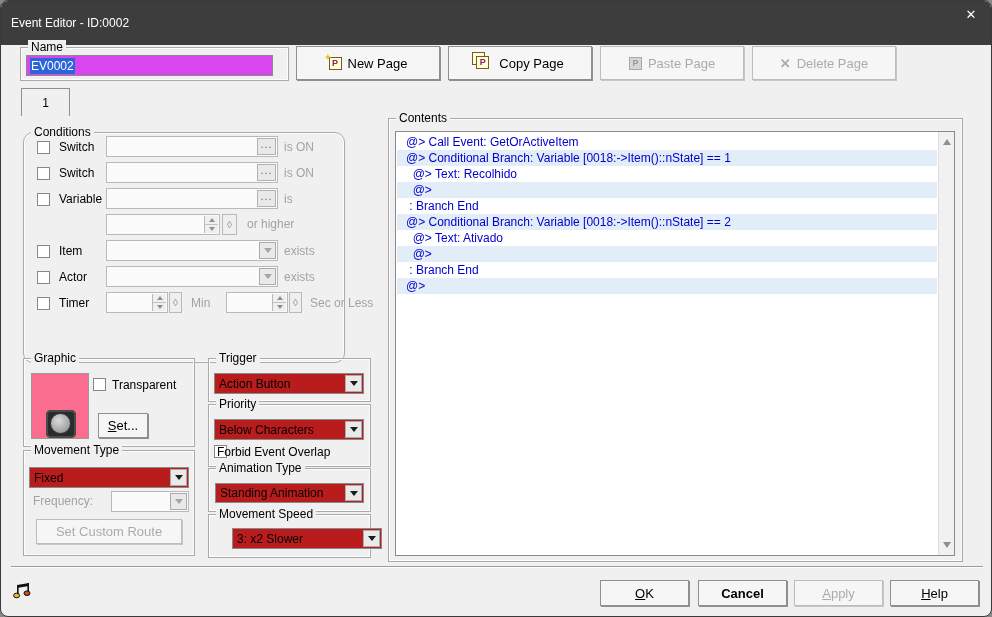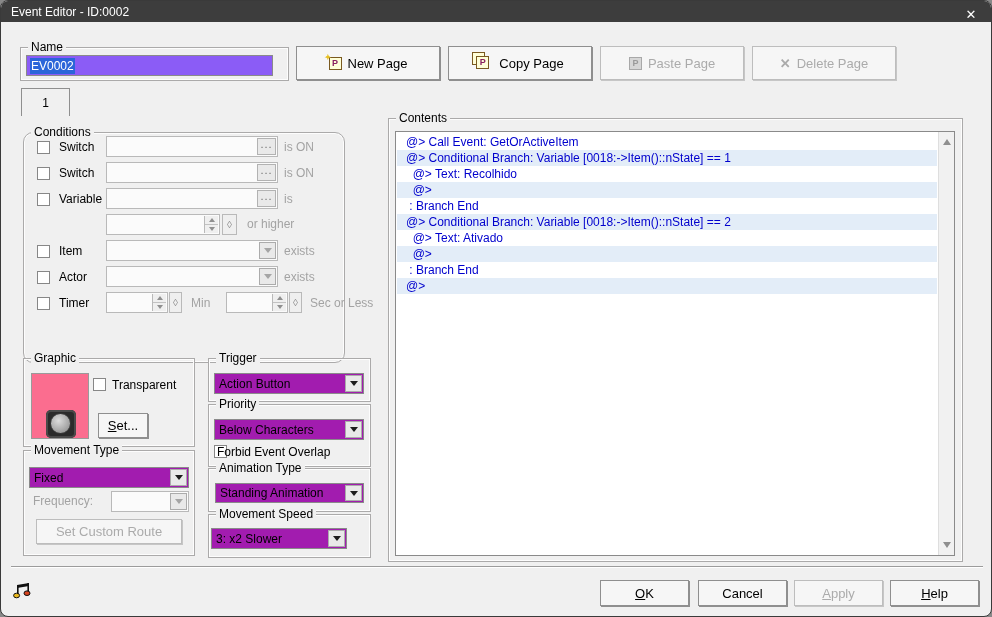--- a/index.html
+++ b/index.html
@@ -5,48 +5,48 @@
   :root{
     --titlebar:#3d3d3d; --dialog:#f0f0f0; --selection:#2b65d9;
     --content-text:#0000cd; --stripe:#e3edf8; --graphic-pink:#fb6d8f;
     --disabled-text:#a3a3a3;
   }
   *{box-sizing:border-box;}
   body{margin:0;font-family:"Liberation Sans",sans-serif;background:#888;}
   .abs{position:absolute;}
   .window{position:relative;width:992px;height:617px;background:var(--dialog);
     border:1px solid #3a3a3a;border-radius:8px;overflow:hidden;}
-  .titlebar{position:absolute;left:0;top:0;right:0;height:21px;background:var(--titlebar);
+  .titlebar{position:absolute;left:0;top:0;right:0;height:44px;background:var(--titlebar);
     color:#fff;font-size:12px;display:flex;align-items:center;padding-left:10px;}
   .closebtn{position:absolute;right:0;top:0;width:40px;height:26px;display:flex;
     align-items:center;justify-content:center;color:#fff;font-size:13px;cursor:default;}
   
   .group{position:absolute;border:1px solid #abaaaa;box-shadow:inset 0 0 0 1px #fdfdfd;}
   .glabel{position:absolute;top:-8px;left:7px;background:var(--dialog);padding:0 3px;
     font-size:12px;color:#000;line-height:14px;white-space:nowrap;}
   
   .btn{position:absolute;background:#f6f6f6;border:1px solid #8f8f8f;
     box-shadow:1px 1px 0 #8f8f8f;display:flex;align-items:center;justify-content:center;
     font-size:13px;color:#000;gap:6px;}
   .btn.disabled{color:#ababab;border-color:#bdbdbd;box-shadow:1px 1px 0 #c6c6c6;}
   .u{text-decoration:underline;}
   
-  .textfield{position:absolute;background:#8b5cf6;border:1px solid #8a8a8a;font-size:12px;
+  .textfield{position:absolute;background:#d946ef;border:1px solid #8a8a8a;font-size:12px;
     display:flex;align-items:center;padding-left:3px;}
   .sel{background:var(--selection);color:#fff;padding:1px 1px;}
   .cb{position:absolute;width:13px;height:13px;background:#fff;border:1px solid #878787;}
   .lbl{position:absolute;font-size:12px;color:#000;white-space:nowrap;}
   .dim{color:var(--disabled-text);}
   
   .dfield{position:absolute;background:#fbfbfb;border:1px solid #b9b9b9;}
   .picker{position:absolute;right:1px;top:1px;bottom:1px;width:19px;background:#e9e9e9;
     border:1px solid #b2b2b2;display:flex;align-items:center;justify-content:center;
     font-size:11px;color:#6e6e6e;letter-spacing:1px;line-height:8px;padding-bottom:5px;}
   
-  .dd{position:absolute;background:#a21caf;border:1px solid #8a8a8a;font-size:12px;
+  .dd{position:absolute;background:#b91c1c;border:1px solid #8a8a8a;font-size:12px;
     display:flex;align-items:center;padding-left:4px;color:#000;}
   .dd.disabled{background:#fbfbfb;border-color:#b9b9b9;color:var(--disabled-text);}
   .ddbtn{position:absolute;right:1px;top:1px;bottom:1px;width:17px;background:#e9e9e9;
     border:1px solid #ababab;display:flex;align-items:center;justify-content:center;}
   .tri-dn{width:0;height:0;border-left:4px solid transparent;border-right:4px solid transparent;
     border-top:5px solid #1c1c1c;}
   .dd.disabled .tri-dn{border-top-color:#a5a5a5;}
   
   .spinbtns{position:absolute;right:1px;top:1px;bottom:1px;width:14px;border-left:1px solid #b9b9b9;
     display:flex;flex-direction:column;}
@@ -288,21 +288,21 @@
   <div class="dd" style="left:214px;top:482px;width:149px;height:20px;">
     <span>Standing Animation</span>
     <span class="ddbtn">
         <span class="tri-dn"></span>
       </span>
   </div>
 
   <div class="group" style="left:207px;top:513px;width:163px;height:44px;">
     <span class="glabel">Movement Speed</span>
   </div>
-  <div class="dd" style="left:210px;top:527px;width:136px;height:21px;">
+  <div class="dd" style="left:231px;top:527px;width:150px;height:21px;">
     <span>3: x2 Slower</span>
     <span class="ddbtn">
         <span class="tri-dn"></span>
       </span>
   </div>
 
   <div class="group" style="left:387px;top:117px;width:575px;height:444px;">
     <span class="glabel">Contents</span>
   </div>
   <div class="list">
@@ -334,21 +334,21 @@
     <polygon points="4,4 16,2 16,5 4,7" fill="#111"></polygon>
     <rect x="4" y="4" width="1.6" height="10" fill="#111"></rect>
     <rect x="14.4" y="2" width="1.6" height="9.5" fill="#111"></rect>
     <ellipse cx="3.6" cy="14.5" rx="3" ry="2.3" fill="#e8b81e" stroke="#111" stroke-width="1"></ellipse>
     <ellipse cx="14" cy="12.2" rx="3" ry="2.3" fill="#d8441e" stroke="#111" stroke-width="1"></ellipse>
   </svg>
 
   <div class="btn footer-btn" style="left:599px;">
     <span><span class="u">O</span><span>K</span></span>
   </div>
-  <div class="btn footer-btn" style="left:697px;">
+  <div class="btn footer-btn" style="left:697px;font-weight:bold;">
     <span>Cancel</span>
   </div>
   <div class="btn footer-btn disabled" style="left:793px;">
     <span><span class="u">A</span><span>pply</span></span>
   </div>
   <div class="btn footer-btn" style="left:889px;">
     <span><span class="u">H</span><span>elp</span></span>
   </div>
 
 </div>

